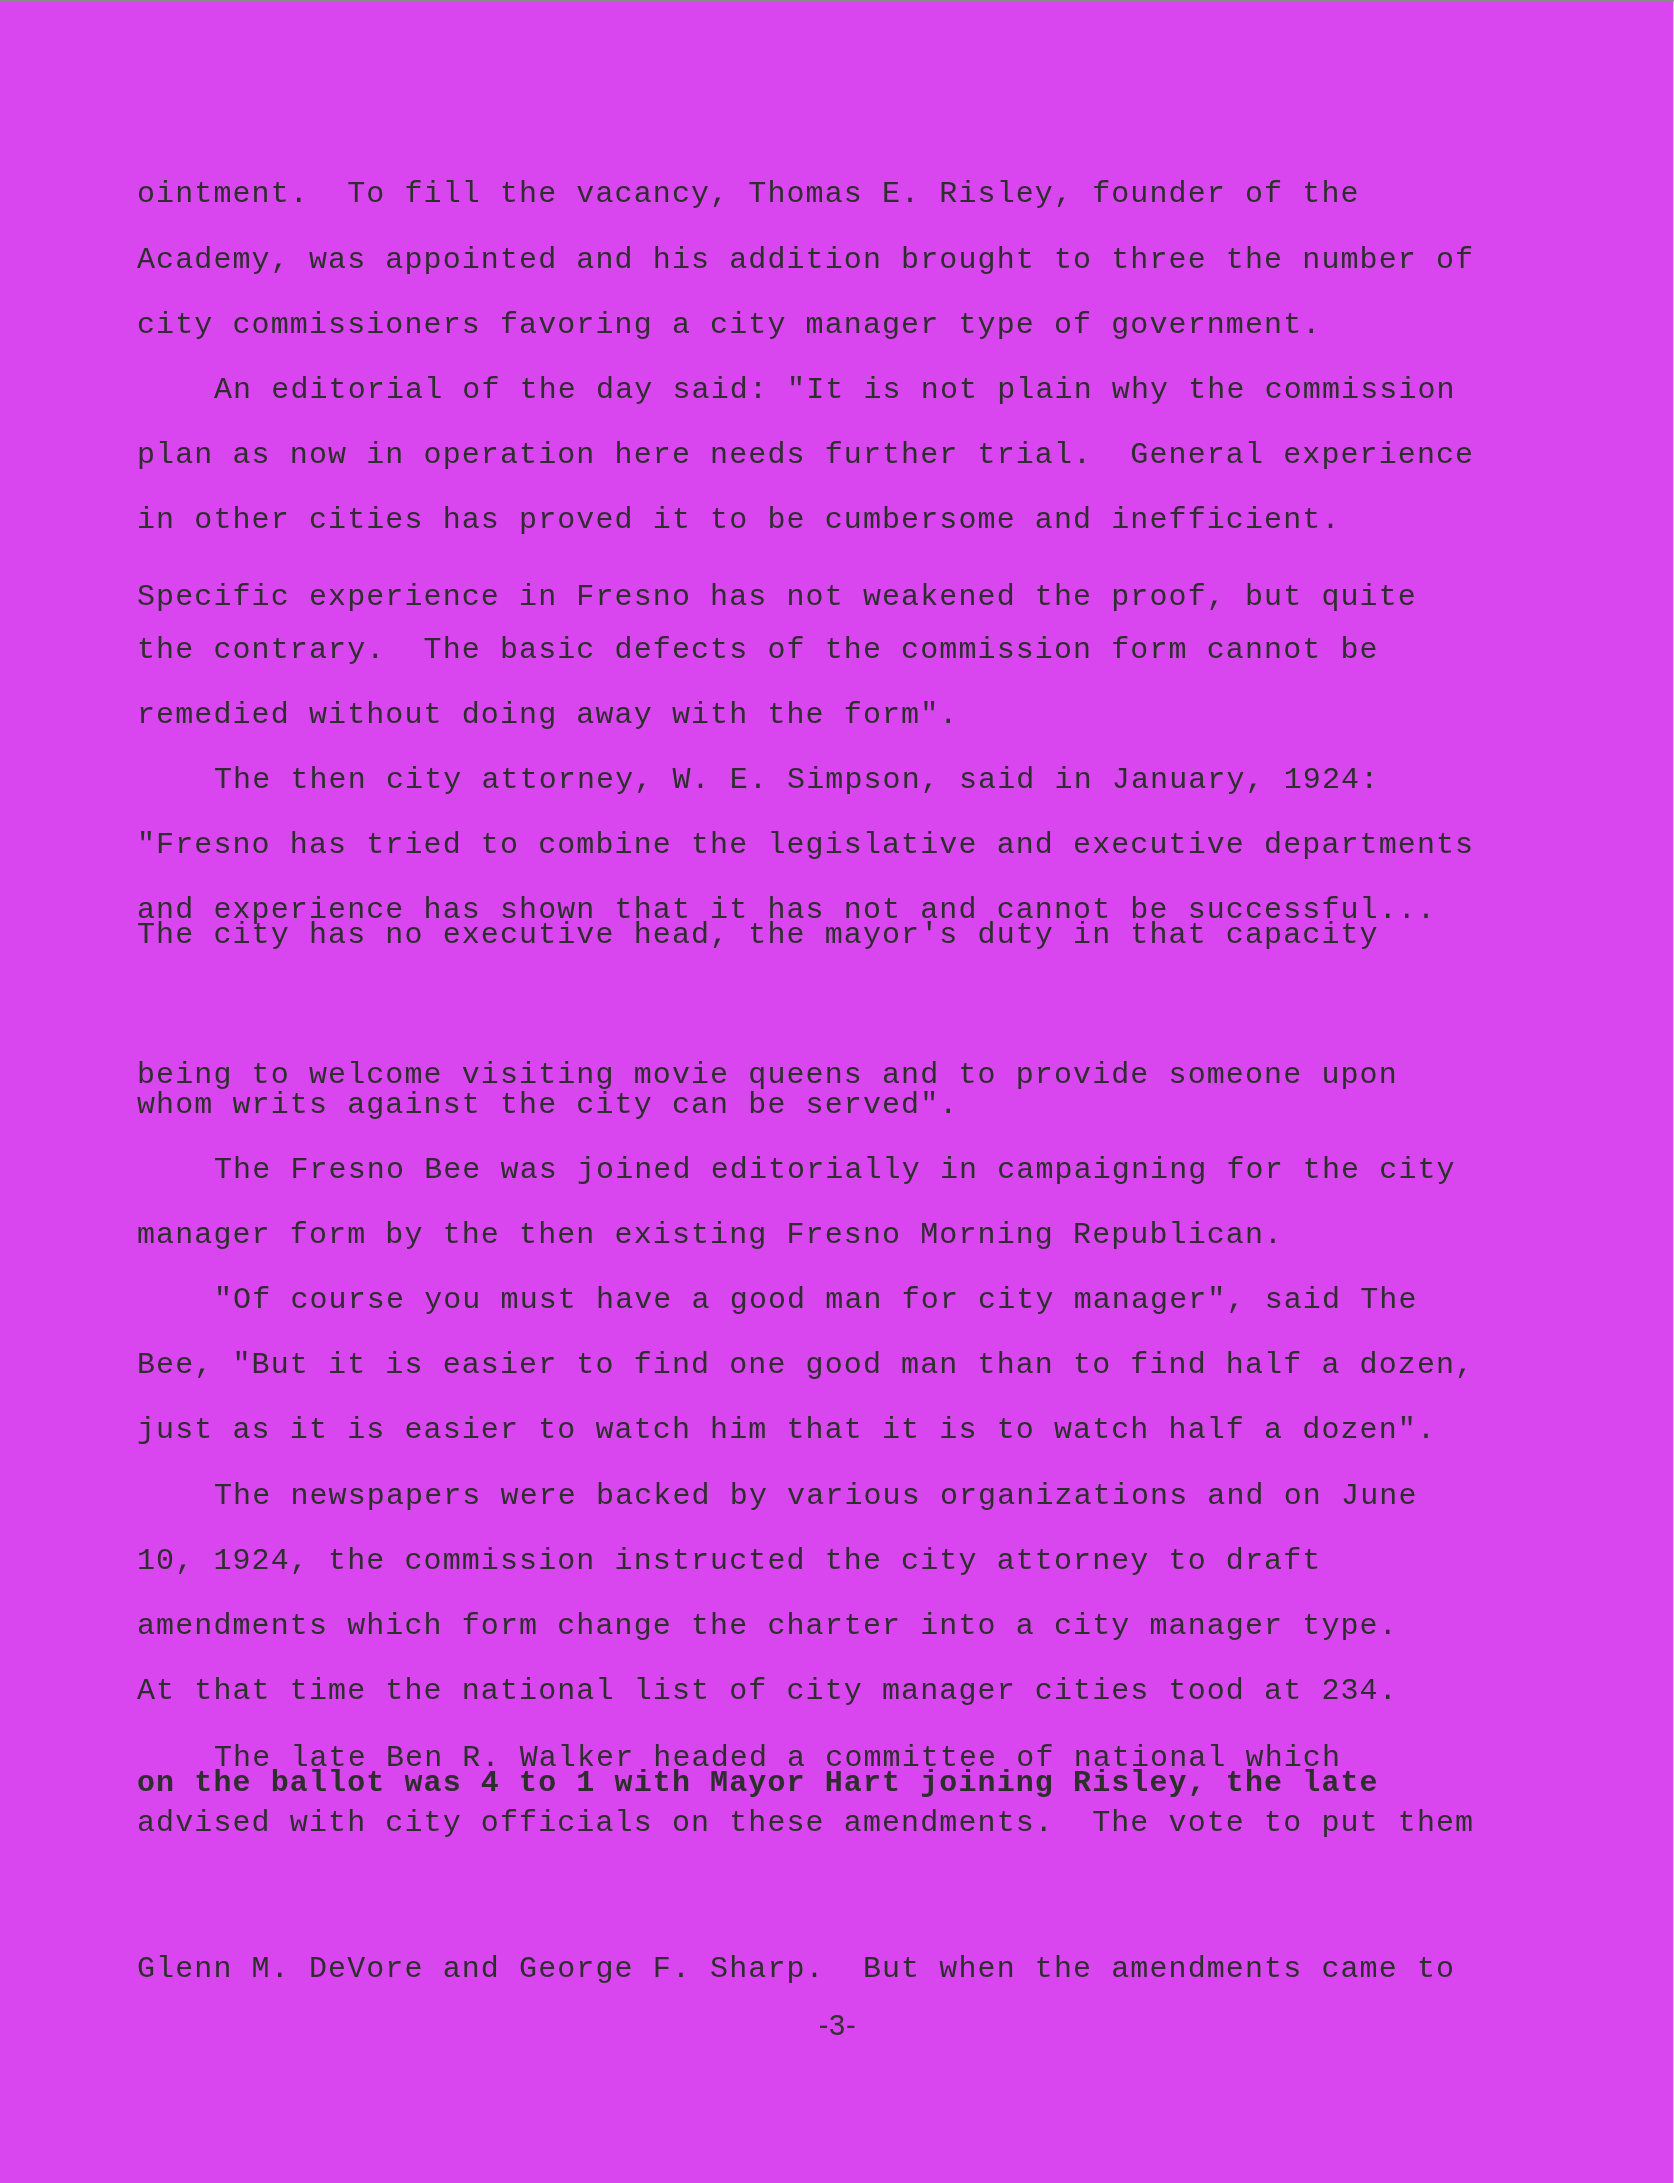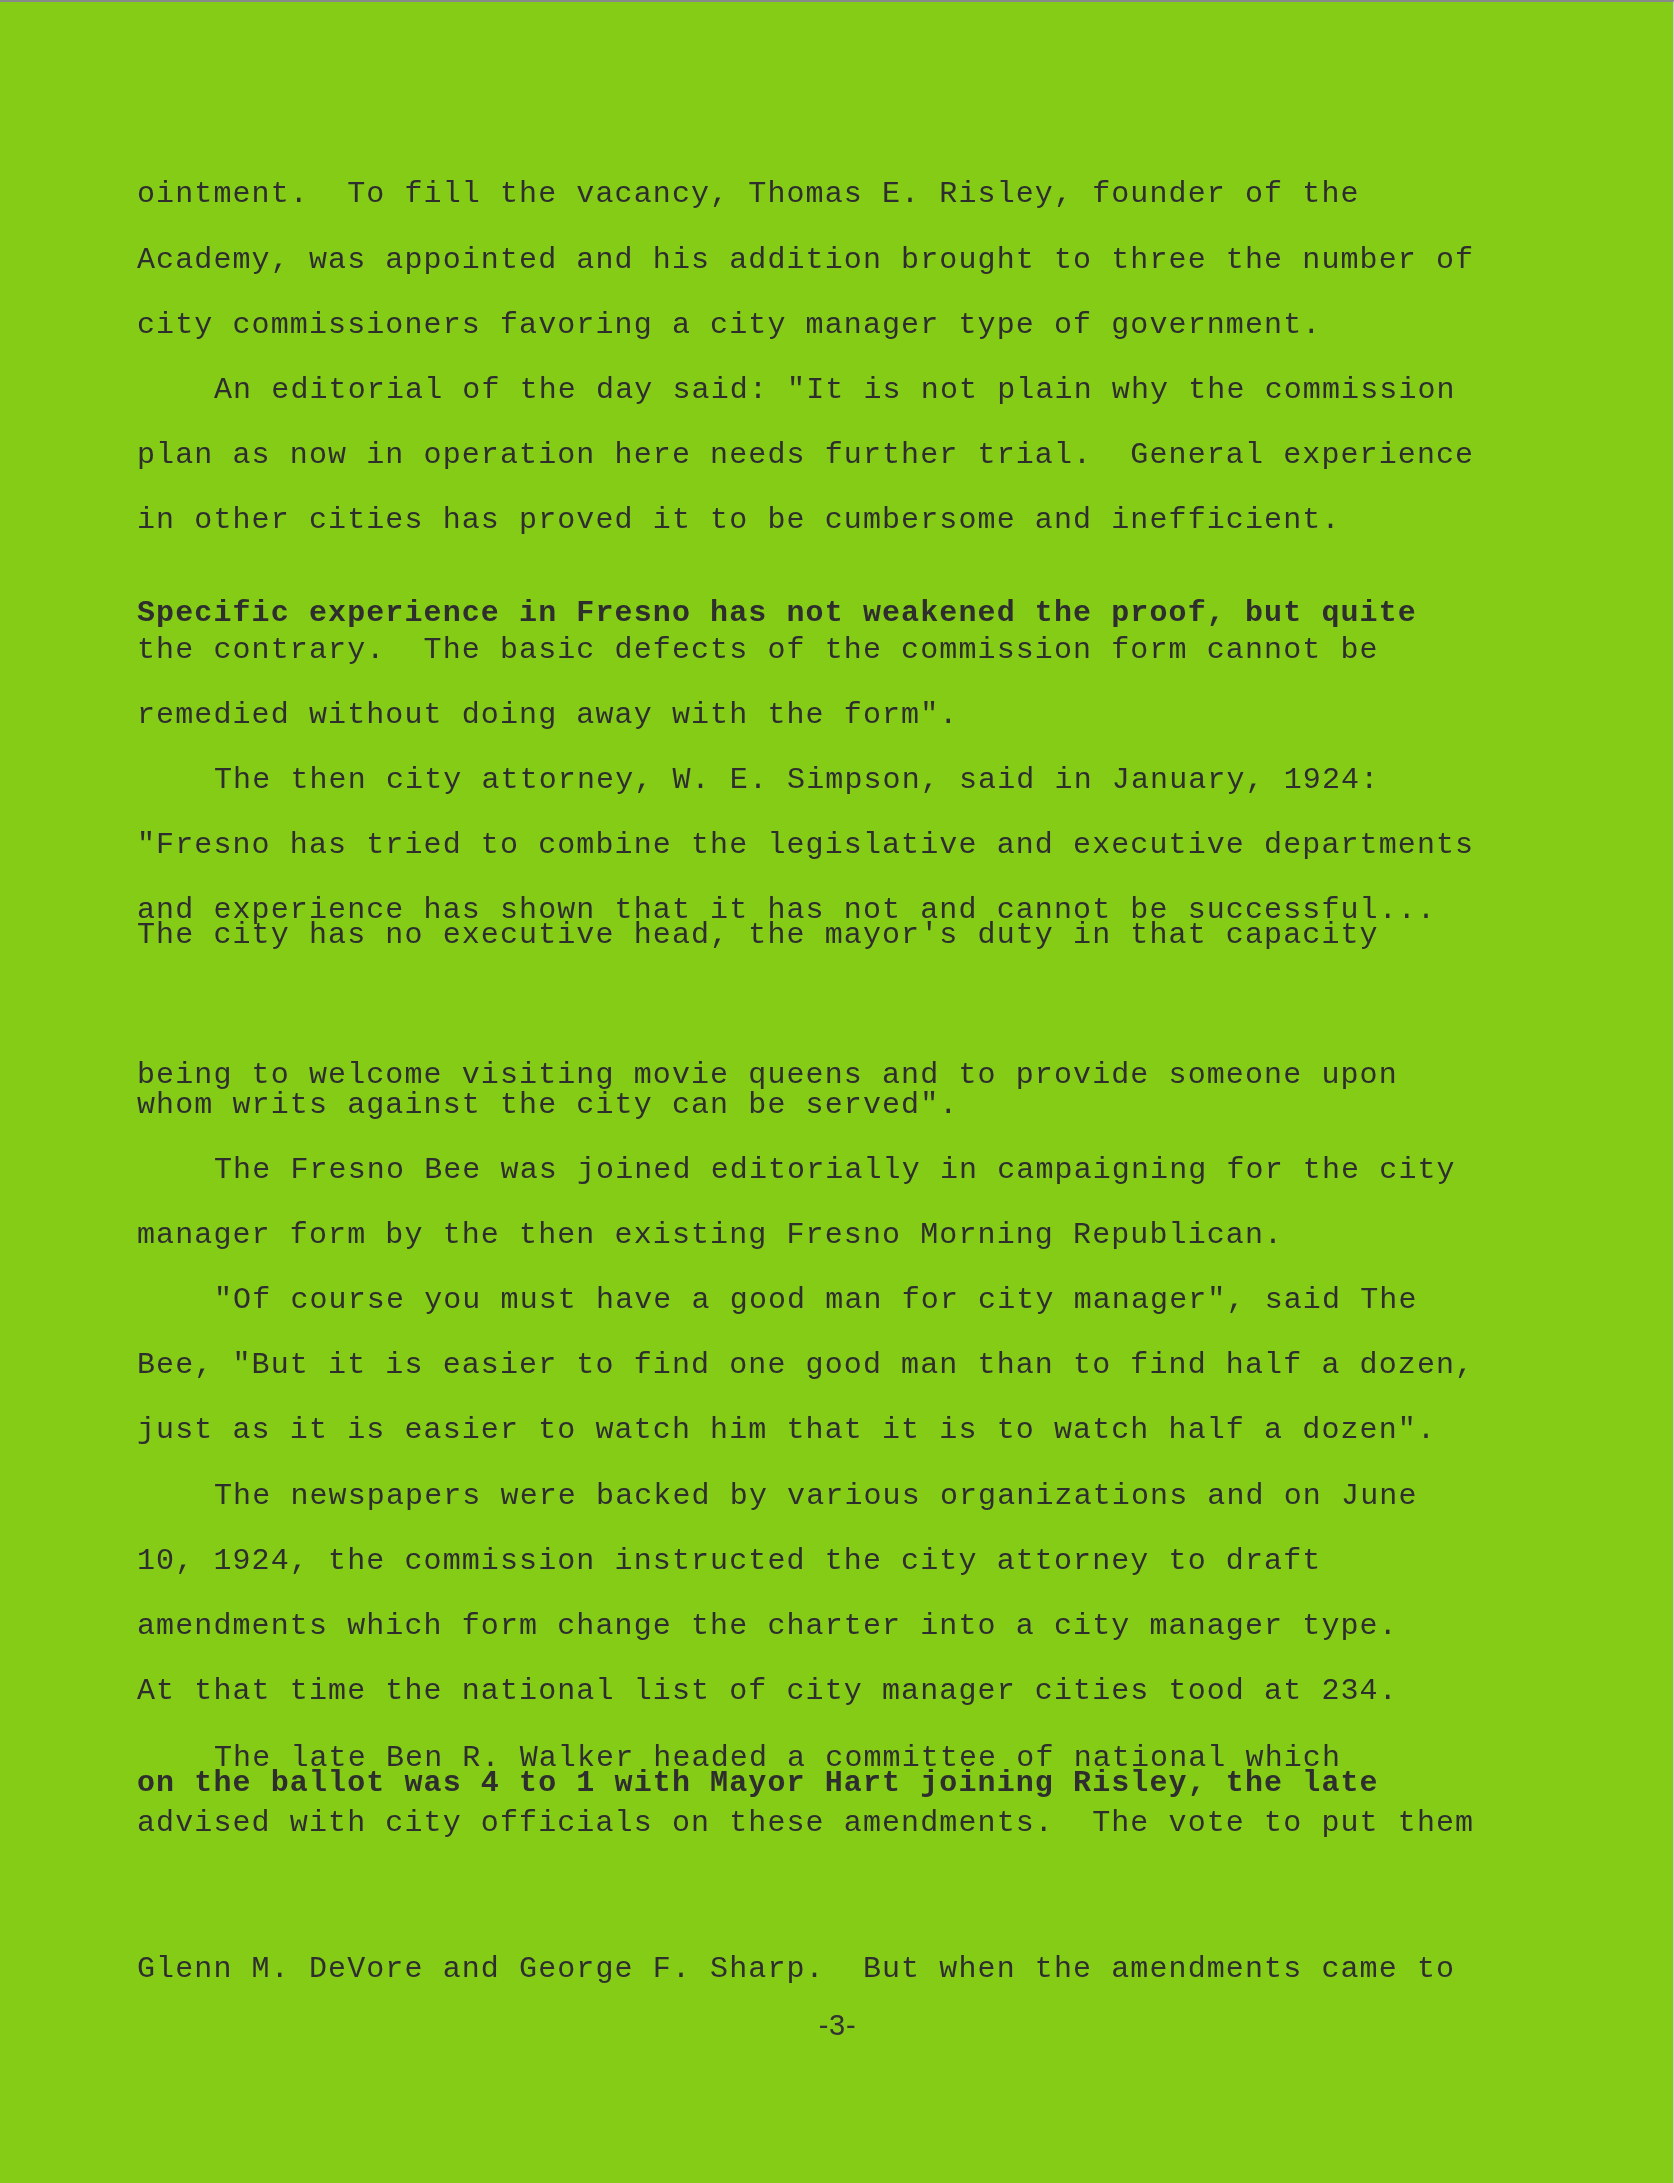--- a/index.html
+++ b/index.html
@@ -12,21 +12,21 @@
       background: #f1f1f1;
       position: relative;
       overflow: hidden;
     }
     .page {
       position: absolute;
       left: 0;
       top: 0;
       width: 1675px;
       height: 2183px;
-      background: #84cc16;
+      background: #d946ef;
       border-top: 2px solid #8a8a8a;
       border-right: 2px solid #cfcfcf;
       box-sizing: border-box;
     }
     .line {
       position: absolute;
       left: 137px;
       white-space: pre;
       font-family: "Liberation Mono", "DejaVu Sans Mono", monospace;
       font-size: 30px;
@@ -57,21 +57,21 @@
   <div>
     <div class="line" style="top:177px;">ointment.  To fill the vacancy, Thomas E. Risley, founder of the</div>
     <div class="line" style="top:243px;">Academy, was appointed and his addition brought to three the number of</div>
     <div class="line" style="top:308px;">city commissioners favoring a city manager type of government.</div>
   </div>
 
   <div>
     <div class="line indent" style="top:373px;">An editorial of the day said: "It is not plain why the commission</div>
     <div class="line" style="top:438px;">plan as now in operation here needs further trial.  General experience</div>
     <div class="line" style="top:503px;">in other cities has proved it to be cumbersome and inefficient.</div>
-    <div class="line" style="top:596px;font-weight:bold;">Specific experience in Fresno has not weakened the proof, but quite</div>
+    <div class="line" style="top:580px;">Specific experience in Fresno has not weakened the proof, but quite</div>
     <div class="line" style="top:633px;">the contrary.  The basic defects of the commission form cannot be</div>
     <div class="line" style="top:698px;">remedied without doing away with the form".</div>
   </div>
 
   <div>
     <div class="line indent" style="top:763px;">The then city attorney, W. E. Simpson, said in January, 1924:</div>
     <div class="line" style="top:828px;">"Fresno has tried to combine the legislative and executive departments</div>
     <div class="line" style="top:893px;">and experience has shown that it has not and cannot be successful...</div>
     <div class="line" style="top:918px;">The city has no executive head, the mayor's duty in that capacity</div>
     <div class="line" style="top:1023px;margin-top:35px;">being to welcome visiting movie queens and to provide someone upon</div>

